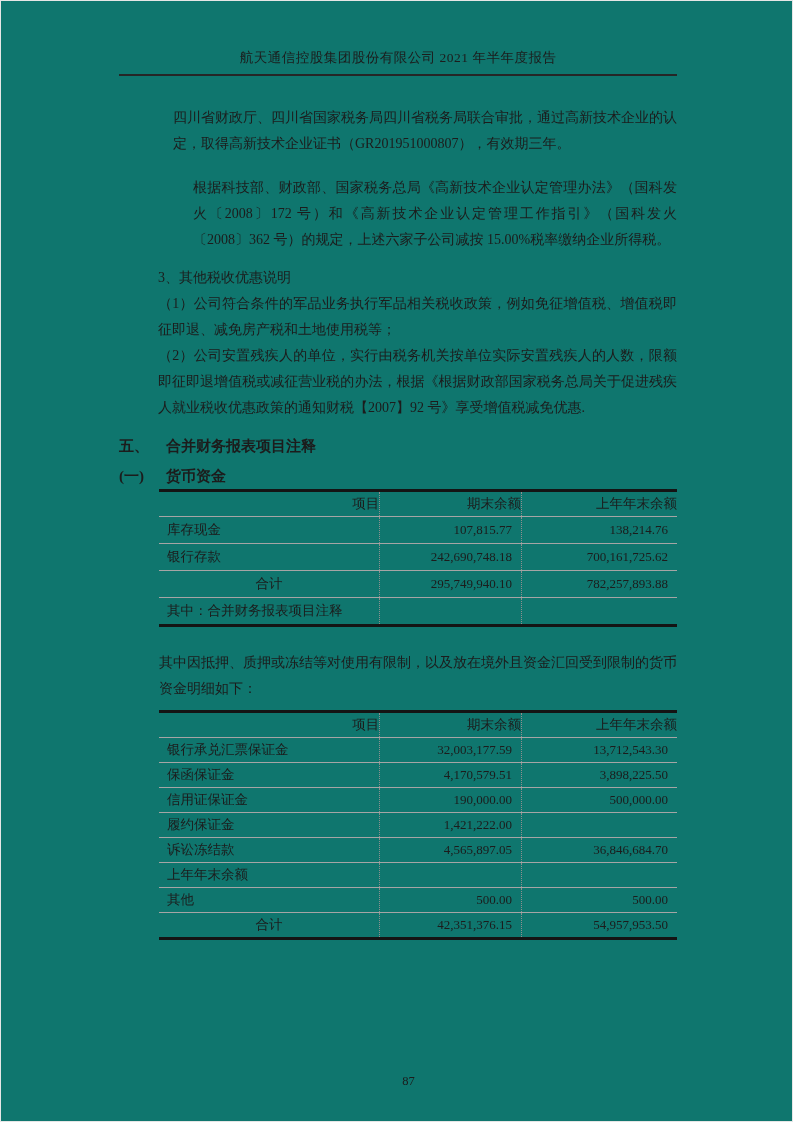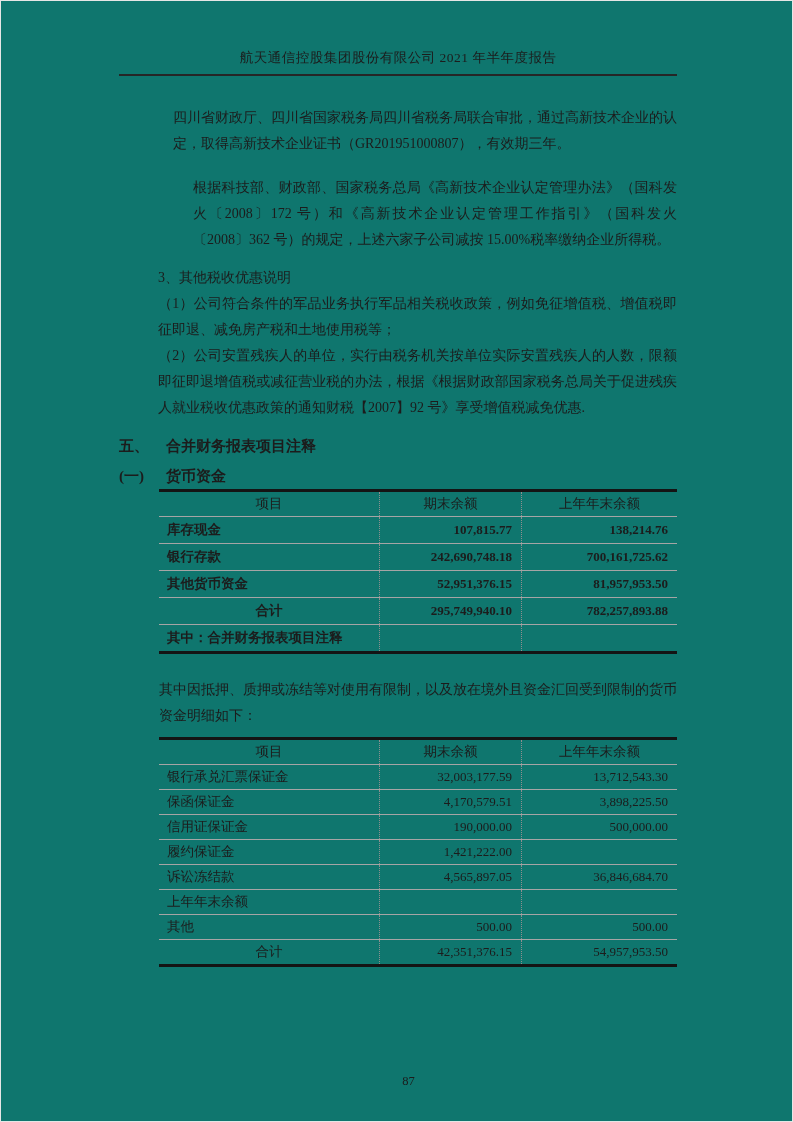--- a/index.html
+++ b/index.html
@@ -25,24 +25,24 @@
   .fin-table{
     width:518px;margin-left:40px;border-collapse:collapse;table-layout:fixed;
     border-top:3px solid #141414;border-bottom:3px solid #141414;
     font-size:13.5px;color:#1c1c1c;
   }
   .t1{margin-top:2px;}
   .t2{margin-top:8px;}
   .fin-table col.c1{width:42.6%;}
   .fin-table col.c2{width:27.4%;}
   .fin-table col.c3{width:30%;}
-  .fin-table th{font-weight:normal;text-align:center;padding:0;font-family:Liberation Mono, monospace;}
+  .fin-table th{font-weight:normal;text-align:right;padding:0;font-family:Liberation Mono, monospace;}
   .t1 th{height:24px;}
   .t2 th{height:24px;}
-  .t1 td{height:26px;font-weight:bold;}
+  .t1 td{height:26px;}
   .t2 td{height:24px;}
   .fin-table tr{border-bottom:1px solid #a5a5a5;}
   .fin-table tbody tr:last-child{border-bottom:none;}
   .fin-table th + th, .fin-table td + td{border-left:1px dotted #8f8f8f;}
   .fin-table td.item{text-align:left;padding:0 4px 0 8px;}
   .fin-table td.item.total{text-align:center;padding:0;}
   .fin-table td.num{text-align:right;padding:0 9px 0 2px;font-size:13px;}
   .intro{margin:23px 0 0 40px;}
   .page-number{position:absolute;bottom:32px;left:12px;width:100%;text-align:center;font-size:12.5px;}
 </style>
@@ -91,25 +91,20 @@
         <tbody>
           <tr>
             <td class="item">库存现金</td>
             <td class="num">107,815.77</td>
             <td class="num">138,214.76</td>
           </tr>
           <tr>
             <td class="item">银行存款</td>
             <td class="num">242,690,748.18</td>
             <td class="num">700,161,725.62</td>
-          </tr>
-          <tr>
-            <td class="item">其他货币资金</td>
-            <td class="num">52,951,376.15</td>
-            <td class="num">81,957,953.50</td>
           </tr>
           <tr>
             <td class="item total">合计</td>
             <td class="num">295,749,940.10</td>
             <td class="num">782,257,893.88</td>
           </tr>
           <tr>
             <td class="item">其中：合并财务报表项目注释</td>
             <td class="num"></td>
             <td class="num"></td>

